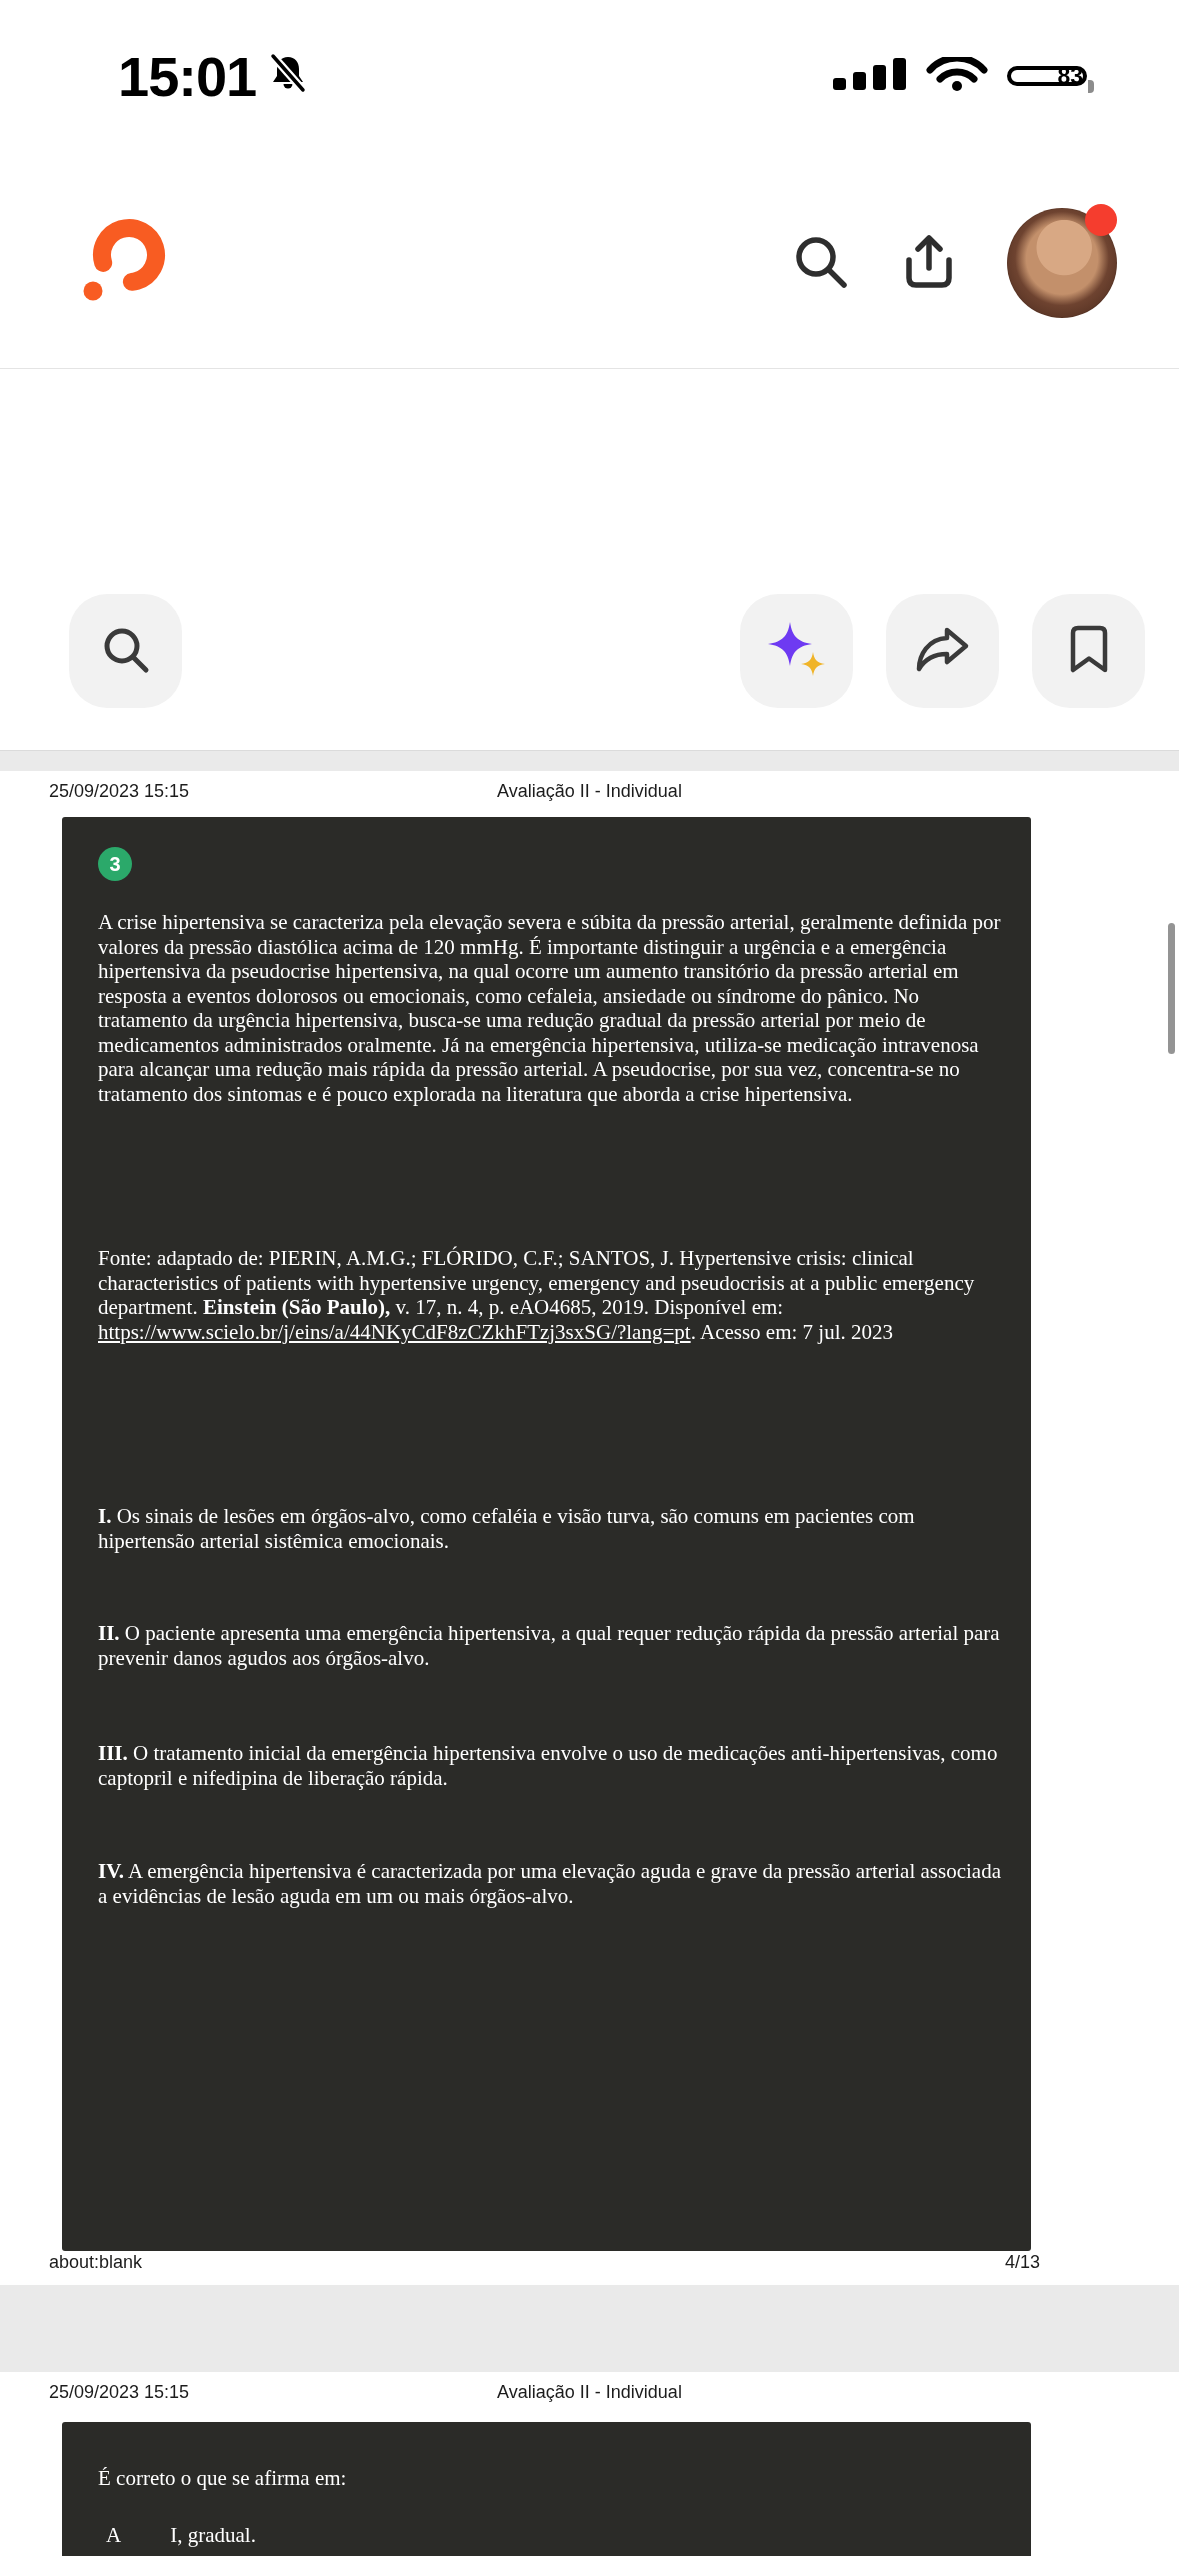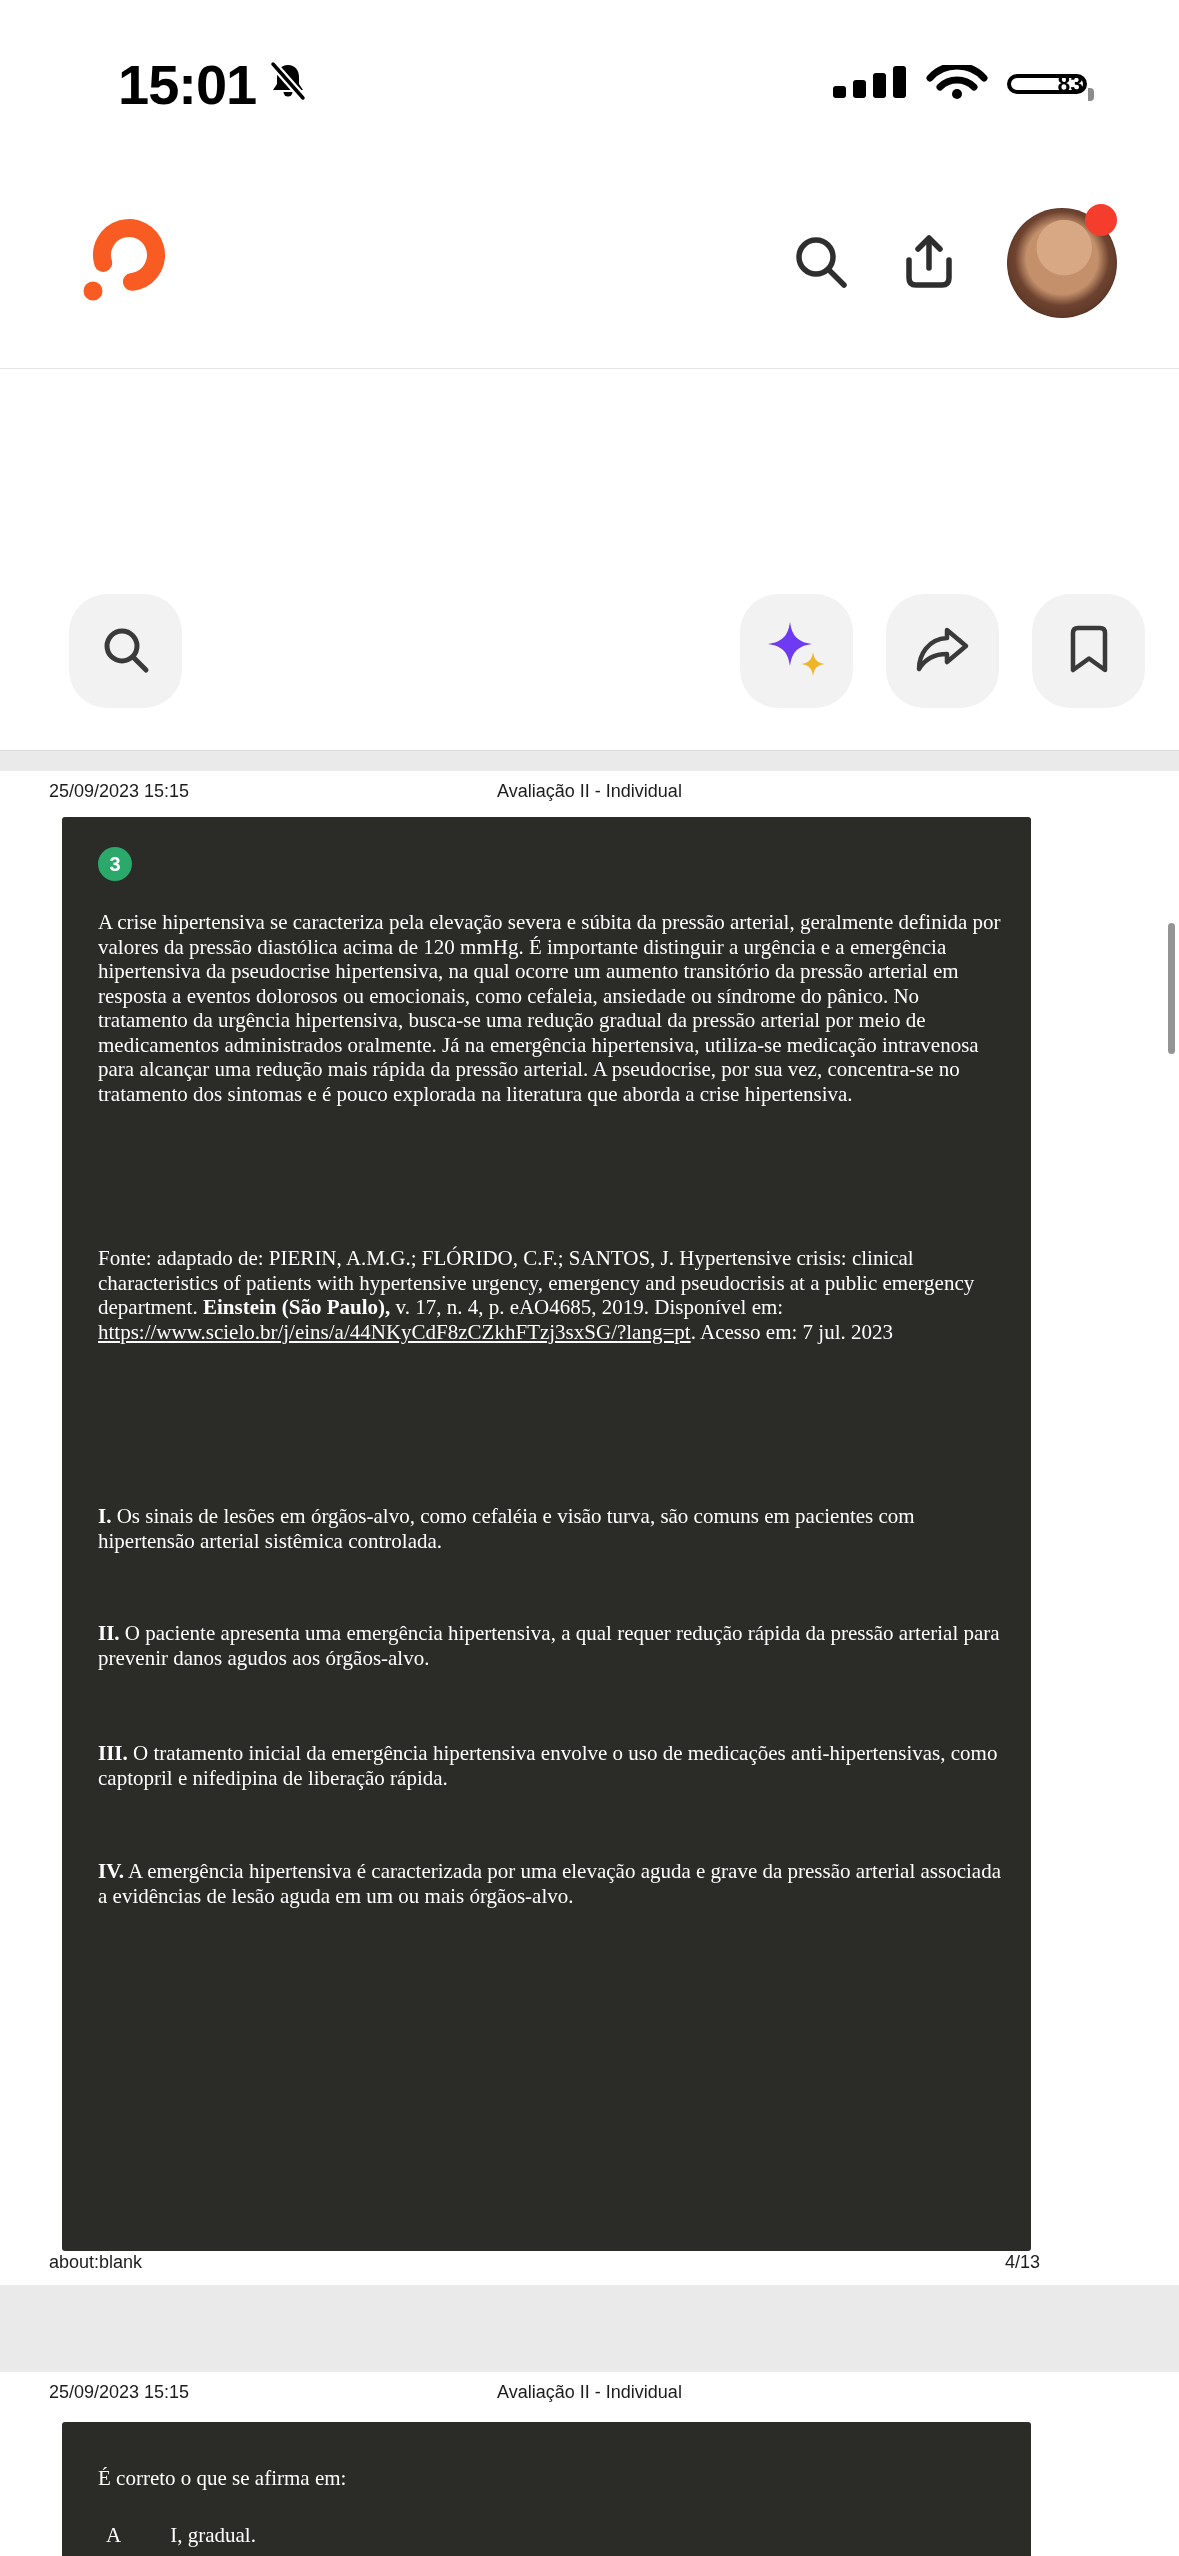--- a/index.html
+++ b/index.html
@@ -1,21 +1,21 @@
 <!DOCTYPE html>
 <html><head>
 <meta charset="utf-8">
 <style>
   * { margin:0; padding:0; box-sizing:border-box; }
   html,body { width:1179px; height:2556px; overflow:hidden; background:#fff;
               font-family:"Liberation Sans", sans-serif; }
   .screen { position:relative; width:1179px; height:2556px; background:#fff; }
 
   
-  .status-bar { position:absolute; top:12px; left:0; right:0; height:130px;
+  .status-bar { position:absolute; top:4px; left:0; right:0; height:130px;
     display:flex; align-items:center; justify-content:space-between;
     padding:14px 92px 0 118px; }
   .sb-left { display:flex; align-items:center; gap:10px; }
   .time { font-size:56px; font-weight:bold; color:#000; letter-spacing:-1px; }
   .sb-right { display:flex; align-items:center; gap:17px; }
   .battery { position:relative; width:80px; height:20px; border:4px solid #000;
     border-radius:11px; display:flex; align-items:center; justify-content:flex-end; }
   .battery-num { font-size:23px; font-weight:bold; color:#000; }
   .battery-nub { position:absolute; right:-11px; top:10px; width:6px; height:13px;
     background:#000; opacity:.45; border-radius:0 4px 4px 0; }
@@ -207,21 +207,21 @@
       </div>
 
       <div class="dark-card card-1">
         <div class="q-badge">3</div>
 
         <p class="doc-par par-intro">A crise hipertensiva se caracteriza pela elevação severa e súbita da pressão arterial, geralmente definida por valores da pressão diastólica acima de 120 mmHg. É importante distinguir a urgência e a emergência hipertensiva da pseudocrise hipertensiva, na qual ocorre um aumento transitório da pressão arterial em resposta a eventos dolorosos ou emocionais, como cefaleia, ansiedade ou síndrome do pânico. No tratamento da urgência hipertensiva, busca-se uma redução gradual da pressão arterial por meio de medicamentos administrados oralmente. Já na emergência hipertensiva, utiliza-se medicação intravenosa para alcançar uma redução mais rápida da pressão arterial. A pseudocrise, por sua vez, concentra-se no tratamento dos sintomas e é pouco explorada na literatura que aborda a crise hipertensiva.</p>
 
         <p class="doc-par par-source"><span>Fonte: adaptado de: PIERIN, A.M.G.; FLÓRIDO, C.F.; SANTOS, J. Hypertensive crisis: clinical characteristics of patients with hypertensive urgency, emergency and pseudocrisis at a public emergency department. </span><b>Einstein (São Paulo),</b><span> v. 17, n. 4, p. eAO4685, 2019. Disponível em: </span><span class="doc-link">https://www.scielo.br/j/eins/a/44NKyCdF8zCZkhFTzj3sxSG/?lang=pt</span><span>. Acesso em: 7 jul. 2023</span></p>
 
 
-        <p class="doc-par st-1"><b>I.</b><span> Os sinais de lesões em órgãos-alvo, como cefaléia e visão turva, são comuns em pacientes com hipertensão arterial sistêmica controlada.</span></p>
+        <p class="doc-par st-1"><b>I.</b><span> Os sinais de lesões em órgãos-alvo, como cefaléia e visão turva, são comuns em pacientes com hipertensão arterial sistêmica emocionais.</span></p>
 
         <p class="doc-par st-2"><b>II.</b><span> O paciente apresenta uma emergência hipertensiva, a qual requer redução rápida da pressão arterial para prevenir danos agudos aos órgãos-alvo.</span></p>
 
         <p class="doc-par st-3"><b>III.</b><span> O tratamento inicial da emergência hipertensiva envolve o uso de medicações anti-hipertensivas, como captopril e nifedipina de liberação rápida.</span></p>
 
         <p class="doc-par st-4"><b>IV.</b><span> A emergência hipertensiva é caracterizada por uma elevação aguda e grave da pressão arterial associada a evidências de lesão aguda em um ou mais órgãos-alvo.</span></p>
       </div>
 
       <div class="print-footer">
         <span>about:blank</span>

